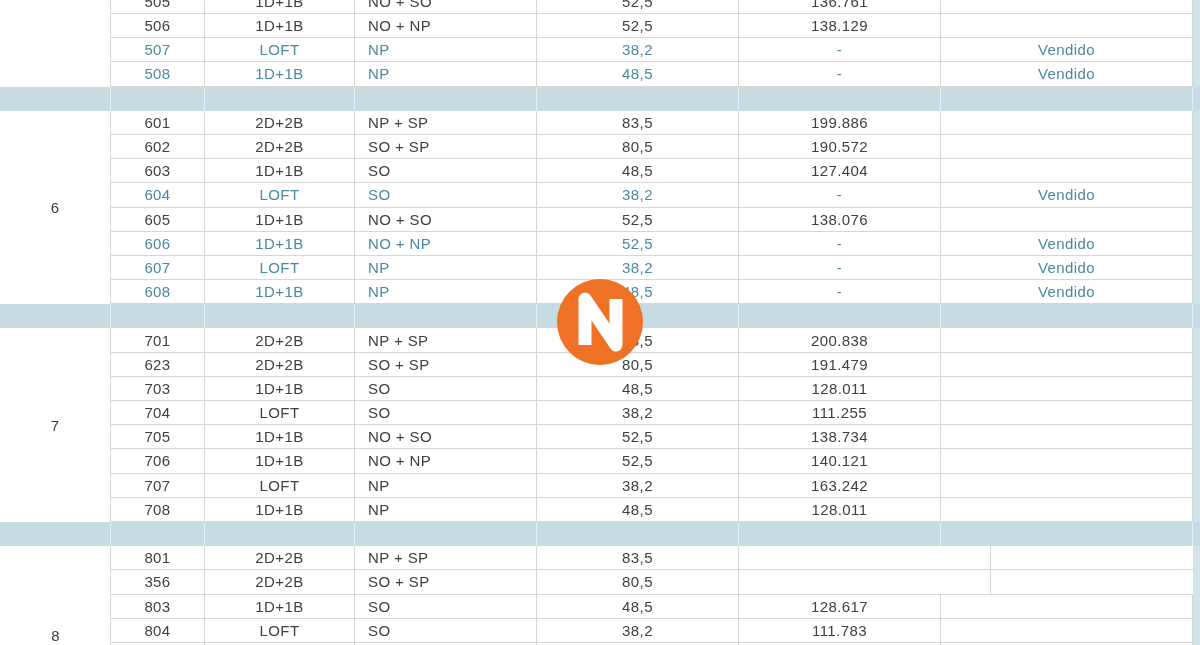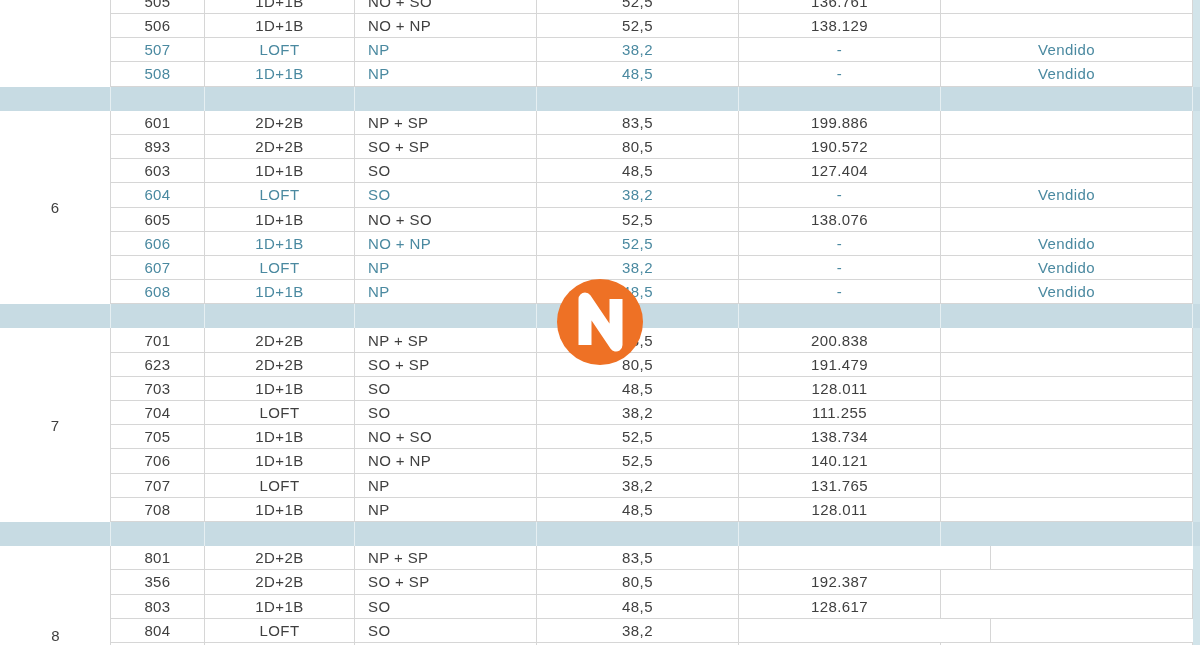--- a/index.html
+++ b/index.html
@@ -124,21 +124,21 @@
         <div class="rows">
           <div class="row">
             <div class="c unit">601</div>
             <div class="c type">2D+2B</div>
             <div class="c orientation">NP + SP</div>
             <div class="c area">83,5</div>
             <div class="c price">199.886</div>
             <div class="c status"></div>
           </div>
           <div class="row">
-            <div class="c unit">893</div>
+            <div class="c unit">602</div>
             <div class="c type">2D+2B</div>
             <div class="c orientation">SO + SP</div>
             <div class="c area">80,5</div>
             <div class="c price">190.572</div>
             <div class="c status"></div>
           </div>
           <div class="row">
             <div class="c unit">603</div>
             <div class="c type">1D+1B</div>
             <div class="c orientation">SO</div>
@@ -249,21 +249,21 @@
             <div class="c orientation">NO + NP</div>
             <div class="c area">52,5</div>
             <div class="c price">140.121</div>
             <div class="c status"></div>
           </div>
           <div class="row">
             <div class="c unit">707</div>
             <div class="c type">LOFT</div>
             <div class="c orientation">NP</div>
             <div class="c area">38,2</div>
-            <div class="c price">131.765</div>
+            <div class="c price">163.242</div>
             <div class="c status"></div>
           </div>
           <div class="row">
             <div class="c unit">708</div>
             <div class="c type">1D+1B</div>
             <div class="c orientation">NP</div>
             <div class="c area">48,5</div>
             <div class="c price">128.011</div>
             <div class="c status"></div>
           </div>
@@ -289,36 +289,36 @@
             <div class="c type">2D+2B</div>
             <div class="c orientation">NP + SP</div>
             <div class="c area">83,5</div>
             <div class="c status"></div>
           </div>
           <div class="row">
             <div class="c unit">356</div>
             <div class="c type">2D+2B</div>
             <div class="c orientation">SO + SP</div>
             <div class="c area">80,5</div>
-            <div class="c price">192.387</div>
             <div class="c status"></div>
           </div>
           <div class="row">
             <div class="c unit">803</div>
             <div class="c type">1D+1B</div>
             <div class="c orientation">SO</div>
             <div class="c area">48,5</div>
             <div class="c price">128.617</div>
             <div class="c status"></div>
           </div>
           <div class="row">
             <div class="c unit">804</div>
             <div class="c type">LOFT</div>
             <div class="c orientation">SO</div>
             <div class="c area">38,2</div>
+            <div class="c price">111.783</div>
             <div class="c status"></div>
           </div>
           <div class="row">
             <div class="c unit"></div>
             <div class="c type"></div>
             <div class="c orientation"></div>
             <div class="c area"></div>
             <div class="c price"></div>
             <div class="c status"></div>
           </div>

